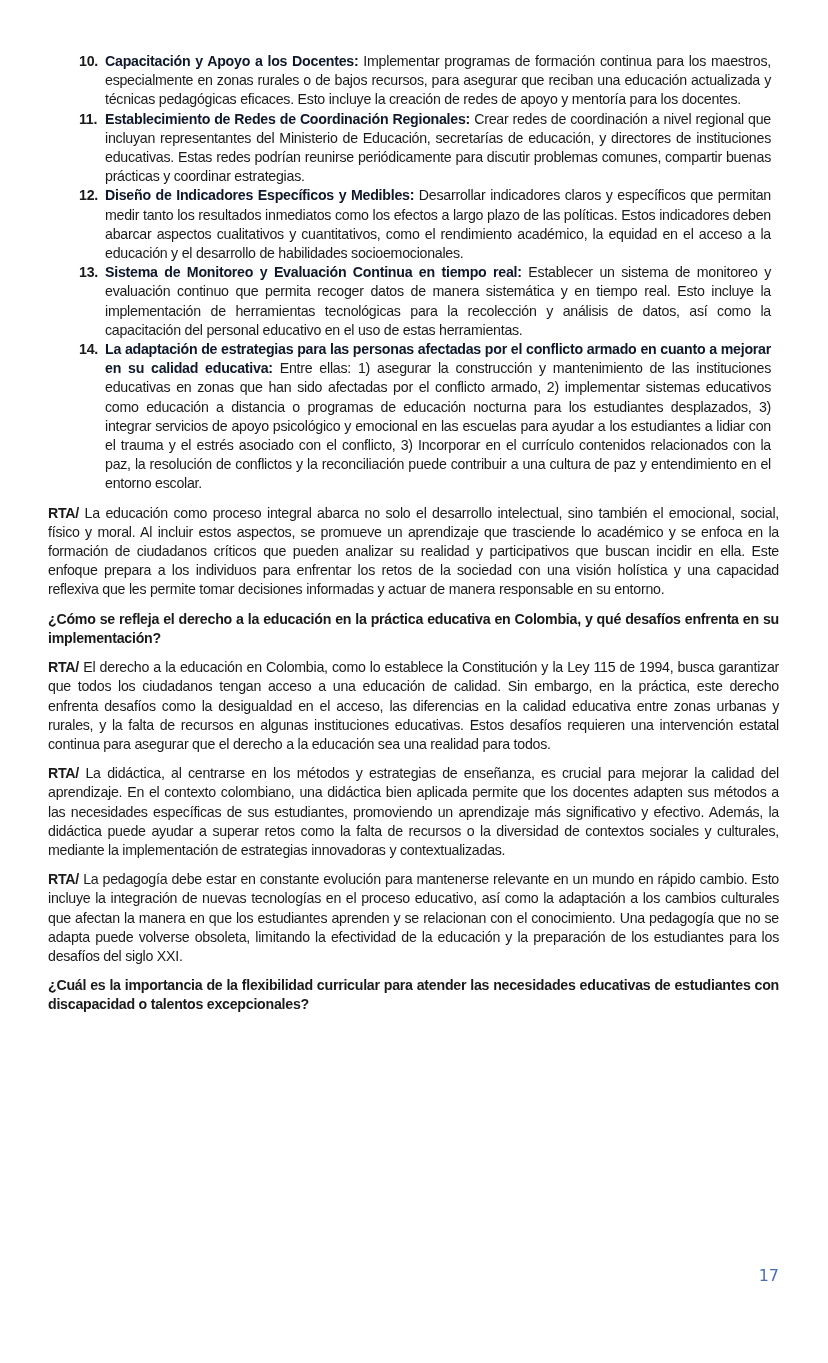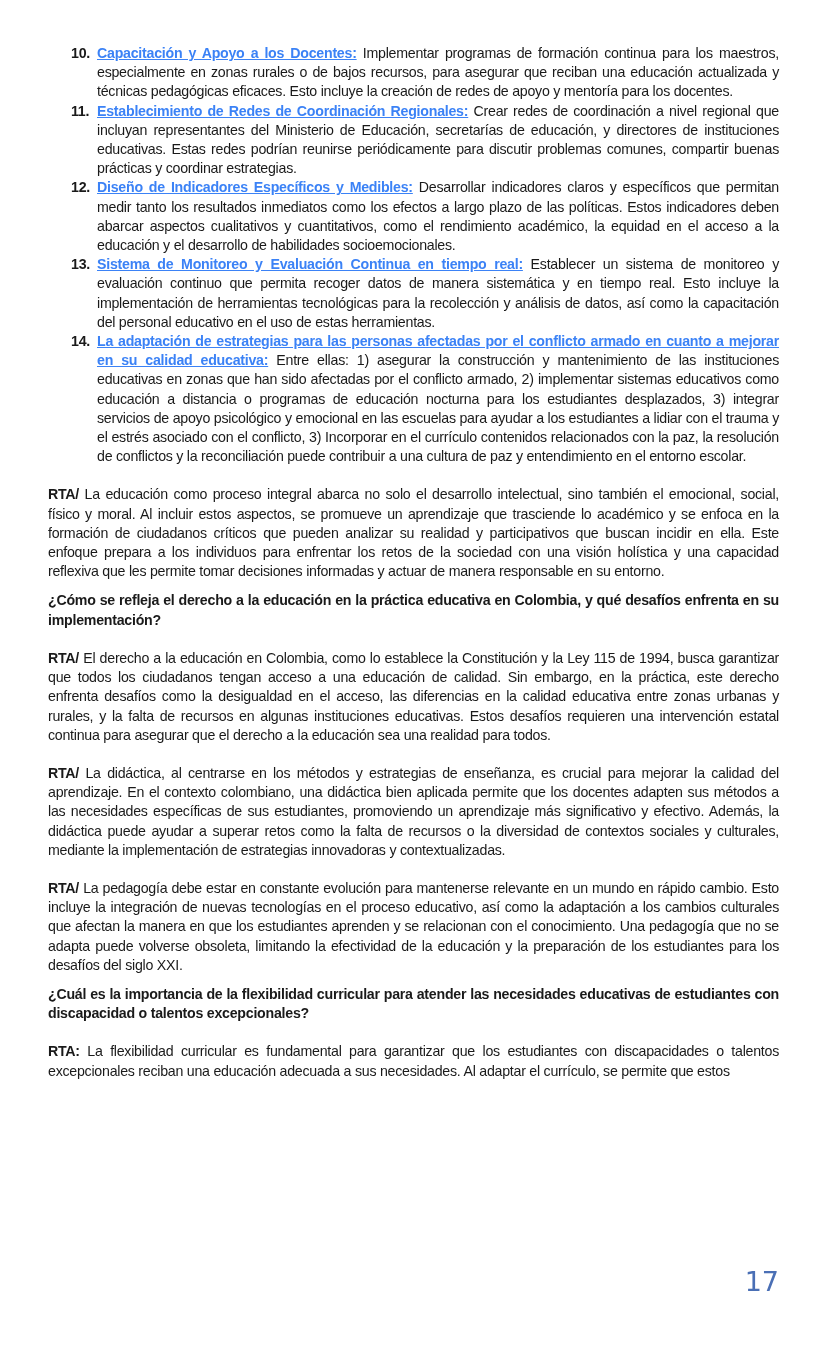--- a/index.html
+++ b/index.html
@@ -1,38 +1,38 @@
 <!DOCTYPE html>
 <html><head>
 <meta charset="utf-8">
 <style>
   html, body { margin: 0; padding: 0; background: #ffffff; }
   body {
     width: 828px; height: 1363px; position: relative; overflow: hidden;
     font-family: "Liberation Sans", sans-serif; color: #1a1a1a;
   }
   .page { position: absolute; left: 48px; top: 44px; width: 731px; }
-  .list { margin: 0; padding: 0; list-style: none; }
+  .list { margin: 8px; padding: 0; list-style: none; }
   .list-item {
     position: relative; padding-left: 49px; font-size: 14.2px; line-height: 19.2px;
     text-align: justify; letter-spacing: -0.25px;
   }
   .list-num { position: absolute; left: 23px; top: 0; font-weight: bold; color: #1a1a1a; }
-  .pink { color: #3b82f6; font-weight: bold; text-decoration: underline; }
+  .pink { color: #0f172a; font-weight: bold; }
   .question {
     font-weight: bold; font-size: 14.2px; line-height: 19.2px; margin: 10px 0 0 0;
     text-align: justify; letter-spacing: -0.25px;
   }
   .answer {
-    font-size: 14.2px; line-height: 19.2px; margin: 19px 0 0 0;
+    font-size: 14.2px; line-height: 19.2px; margin: 10px 0 0 0;
     text-align: justify; letter-spacing: -0.25px;
   }
   .rta { font-weight: bold; }
   .page-number {
-    position: absolute; right: 49px; top: 1266px; font-size: 27px; color: #4a6fb5;
+    position: absolute; right: 49px; top: 1266px; font-size: 16px; color: #4a6fb5;
     font-family: "DejaVu Sans", sans-serif; font-weight: normal;
   }
 </style>
 </head>
 <body>
 
 <div class="page">
   <ol class="list">
     <li class="list-item">
       <span class="list-num">10.</span><span class="pink">Capacitación y Apoyo a los Docentes:</span><span> Implementar programas de formación continua para los maestros, especialmente en zonas rurales o de bajos recursos, para asegurar que reciban una educación actualizada y técnicas pedagógicas eficaces. Esto incluye la creación de redes de apoyo y mentoría para los docentes.</span>
@@ -55,17 +55,16 @@
     <p class="answer"><span class="rta">RTA/</span><span> La educación como proceso integral abarca no solo el desarrollo intelectual, sino también el emocional, social, físico y moral. Al incluir estos aspectos, se promueve un aprendizaje que trasciende lo académico y se enfoca en la formación de ciudadanos críticos que pueden analizar su realidad y participativos que buscan incidir en ella. Este enfoque prepara a los individuos para enfrentar los retos de la sociedad con una visión holística y una capacidad reflexiva que les permite tomar decisiones informadas y actuar de manera responsable en su entorno.</span></p>
 
     <p class="question">¿Cómo se refleja el derecho a la educación en la práctica educativa en Colombia, y qué desafíos enfrenta en su implementación?</p>
     <p class="answer"><span class="rta">RTA/</span><span> El derecho a la educación en Colombia, como lo establece la Constitución y la Ley 115 de 1994, busca garantizar que todos los ciudadanos tengan acceso a una educación de calidad. Sin embargo, en la práctica, este derecho enfrenta desafíos como la desigualdad en el acceso, las diferencias en la calidad educativa entre zonas urbanas y rurales, y la falta de recursos en algunas instituciones educativas. Estos desafíos requieren una intervención estatal continua para asegurar que el derecho a la educación sea una realidad para todos.</span></p>
 
     <p class="answer"><span class="rta">RTA/</span><span> La didáctica, al centrarse en los métodos y estrategias de enseñanza, es crucial para mejorar la calidad del aprendizaje. En el contexto colombiano, una didáctica bien aplicada permite que los docentes adapten sus métodos a las necesidades específicas de sus estudiantes, promoviendo un aprendizaje más significativo y efectivo. Además, la didáctica puede ayudar a superar retos como la falta de recursos o la diversidad de contextos sociales y culturales, mediante la implementación de estrategias innovadoras y contextualizadas.</span></p>
 
     <p class="answer"><span class="rta">RTA/</span><span> La pedagogía debe estar en constante evolución para mantenerse relevante en un mundo en rápido cambio. Esto incluye la integración de nuevas tecnologías en el proceso educativo, así como la adaptación a los cambios culturales que afectan la manera en que los estudiantes aprenden y se relacionan con el conocimiento. Una pedagogía que no se adapta puede volverse obsoleta, limitando la efectividad de la educación y la preparación de los estudiantes para los desafíos del siglo XXI.</span></p>
 
     <p class="question">¿Cuál es la importancia de la flexibilidad curricular para atender las necesidades educativas de estudiantes con discapacidad o talentos excepcionales?</p>
-    <p class="answer"><span class="rta">RTA:</span><span> La flexibilidad curricular es fundamental para garantizar que los estudiantes con discapacidades o talentos excepcionales reciban una educación adecuada a sus necesidades. Al adaptar el currículo, se permite que estos</span></p>
   </section>
 </div>
 
 <div class="page-number">17</div>
 
 </body></html>

